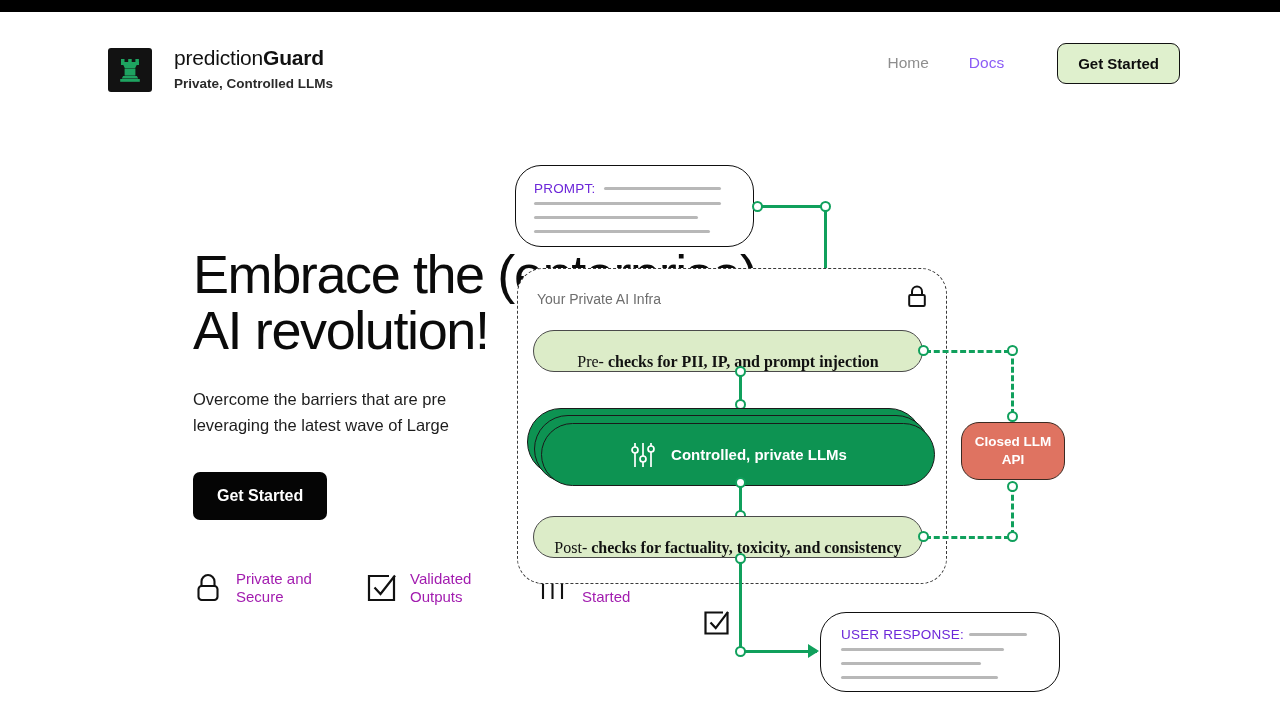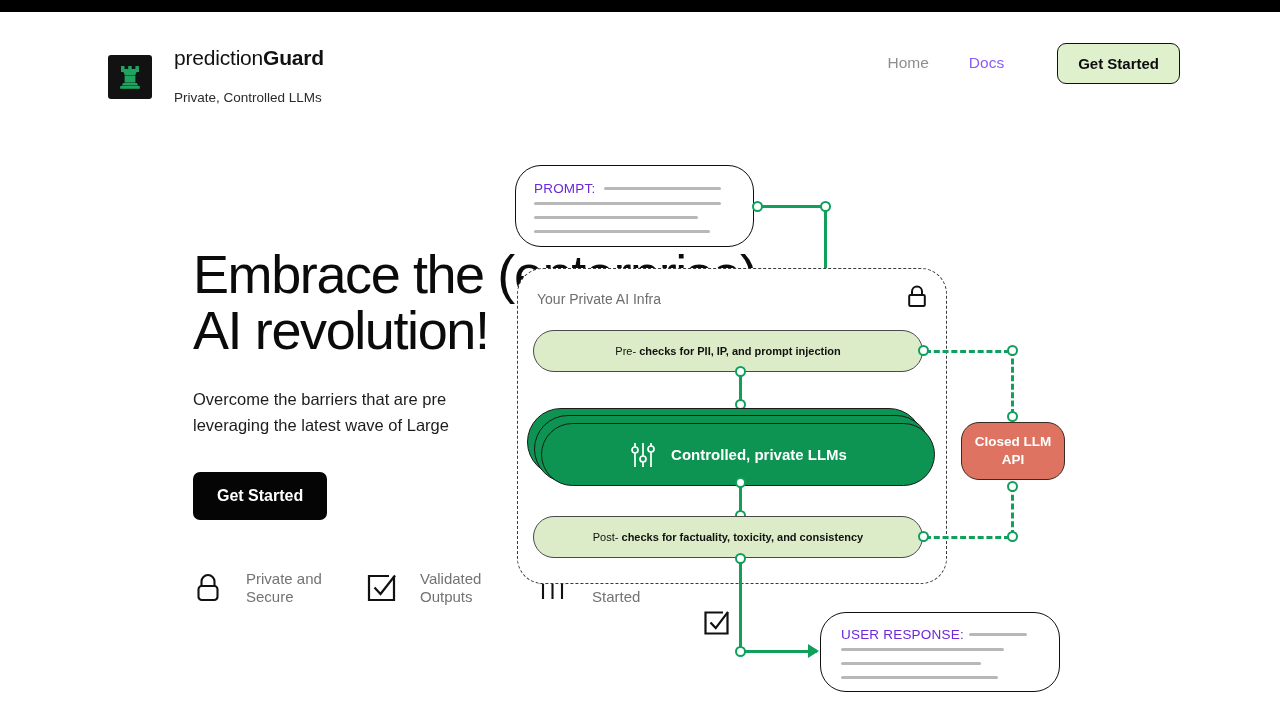--- a/index.html
+++ b/index.html
@@ -20,21 +20,21 @@
   
   .header { position:absolute; left:0; top:12px; width:1280px; height:102px; }
   .brand { position:absolute; left:108px; top:34px; display:flex; align-items:center; gap:22px; }
   .logo-box {
     width:44px; height:44px; background:#121212; border-radius:3px;
     display:flex; align-items:center; justify-content:center;
   }
   .brand-text { display:flex; flex-direction:column; justify-content:center; }
   .brand-title { font-size:21px; color:#111; letter-spacing:-0.2px; line-height:24px; }
   .brand-title .b { font-weight:bold; }
-  .brand-sub { font-size:13.5px; color:#2b2b2b; line-height:19px; margin-top:18px; }
+  .brand-sub { font-size:13.5px; color:#2b2b2b; line-height:19px; margin-top:4px;font-weight:bold; }
 
   .nav { position:absolute; right:100px; top:0; height:102px; display:flex; align-items:center; gap:0; }
   .nav-link {
     font-size:15.5px; color:#8e8e8e; text-decoration:none;
     padding:0 20px; line-height:102px;
   }
   .nav-link.active { color:#8b5cf6; }
   .btn-nav {
     margin-left:33px;
     background:#dff0cd; border:1.5px solid #111; border-radius:9px;
@@ -54,42 +54,42 @@
     width:540px;
   }
   .btn-hero {
     margin-top:34px; display:inline-block;
     background:#050505; color:#fff; border:none; border-radius:7px;
     font-size:16px; font-weight:bold; padding:15px 24px; cursor:pointer;
     font-family:"Liberation Sans", sans-serif;
   }
   .features { position:absolute; left:193px; top:570px; display:flex; gap:0; }
   .feature { display:flex; align-items:center; gap:13px; width:172px; }
-  .feature-label { font-size:15px; line-height:17.5px; color:#737373;margin-left:10px; }
+  .feature-label { font-size:15px; line-height:17.5px; color:#a21caf; }
 
   
   .diagram { position:absolute; left:0; top:0; width:1280px; height:720px; pointer-events:none; }
   .diagram > * { pointer-events:auto; }
 
   .bubble {
     position:absolute; background:#fff;
     border:1.6px solid #0f0f0f; border-radius:26px;
   }
   .bubble-label { position:absolute; font-size:13.5px; color:#6d28d9; letter-spacing:0.2px; }
   .ln { position:absolute; height:3px; background:#b8b8b8; border-radius:2px; }
 
   .infra-panel {
     position:absolute; left:517px; top:268px; width:430px; height:316px;
     border:1.4px dashed #3a3a3a; border-radius:26px; background:#ffffff;
   }
   .infra-title { position:absolute; left:537px; top:291px; font-size:14px; color:#6e6e6e; }
 
   .node {
-    position:absolute; display:flex; align-items:center; justify-content:center;
-    border-radius:22px; font-size:11px; text-align:center;
+    position:absolute; display:flex; align-items:flex-end; justify-content:center;
+    border-radius:22px; font-size:16px; text-align:center;font-family:Liberation Serif, serif;
   }
   .node-check {
     background:#dcecc8; border:1.6px solid #4a4a4a; color:#111;
     font-weight:bold;
   }
   .node-check .pfx { font-weight:400; }
   .green-stack-l3 {
     position:absolute; left:527px; top:408px; width:396px; height:68px;
     background:#0d9352; border:1.6px solid #1a1a1a; border-radius:34px;
   }

